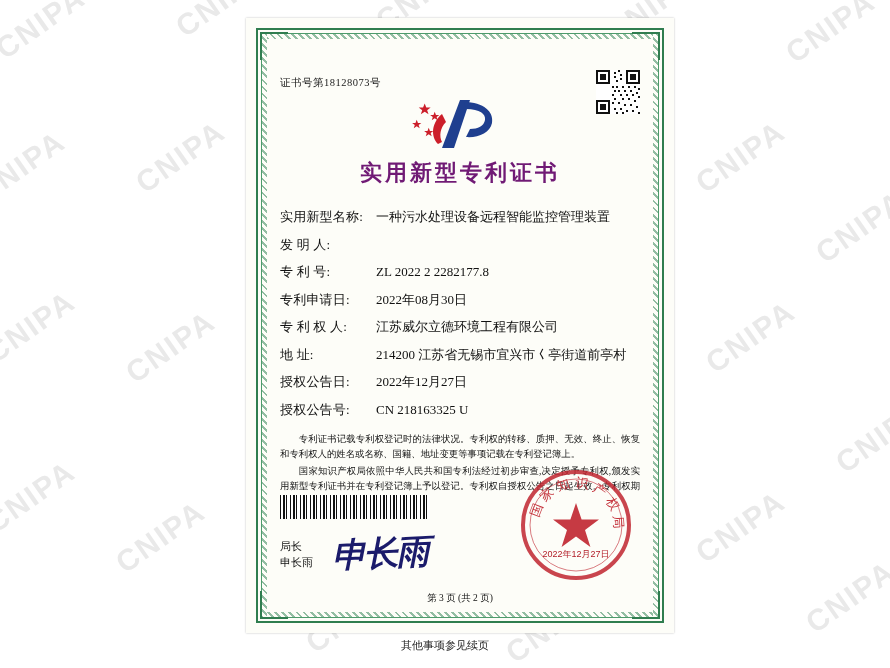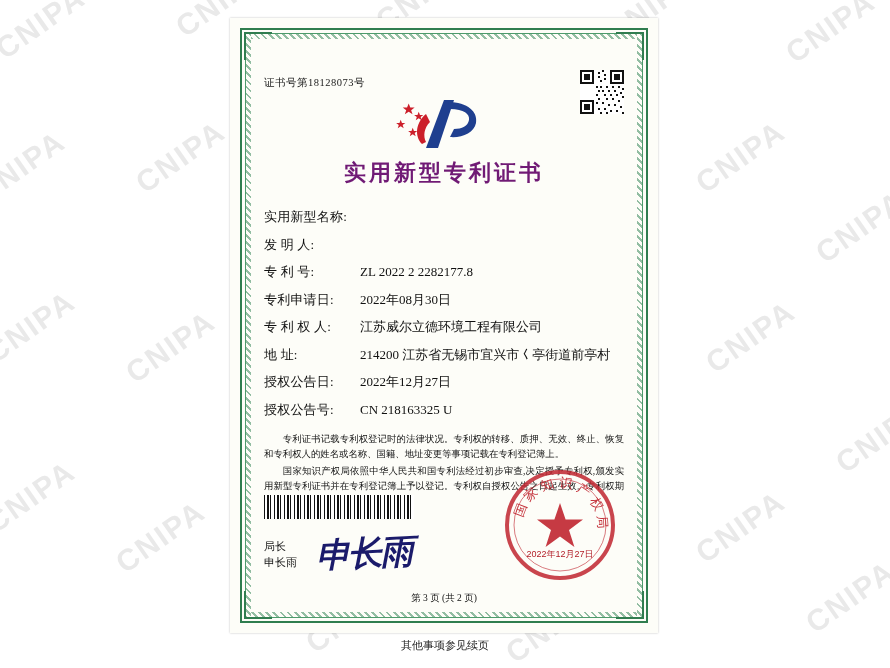--- a/index.html
+++ b/index.html
@@ -20,21 +20,21 @@
     font-weight:bold;
     color:#e9e9e9;
     font-size:30px;
     letter-spacing:2px;
     transform:rotate(-35deg);
     white-space:nowrap;
   }
   
   .cert{
     position:absolute;
-    left:230px;top:18px;
+    left:246px;top:18px;
     width:428px;height:615px;
     background:#fdfdf8;
     box-shadow:0 0 2px rgba(0,0,0,.25);
     z-index:2;
   }
   
   .border-outer{
     position:absolute;inset:10px;
     border:2px solid #2f7d4f;
   }
@@ -254,20 +254,21 @@
         <polygon points="14,12 16.6,18.6 23.6,18.6 18,22.8 20.2,29.6 14,25.4 7.8,29.6 10,22.8 4.4,18.6 11.4,18.6" fill="#cc1f2a" transform="translate(14,30) scale(0.48)"></polygon>
         <polygon points="14,12 16.6,18.6 23.6,18.6 18,22.8 20.2,29.6 14,25.4 7.8,29.6 10,22.8 4.4,18.6 11.4,18.6" fill="#cc1f2a" transform="translate(2,22) scale(0.48)"></polygon>
       </svg>
     </div>
 
     <div class="title">实用新型专利证书</div>
 
     <div class="fields">
       <div class="frow">
         <div class="flabel">实用新型名称:</div>
+        <div class="fval">一种污水处理设备远程智能监控管理装置</div>
       </div>
       <div class="frow">
         <div class="flabel">发 明 人:</div>
       </div>
       <div class="frow">
         <div class="flabel">专 利 号:</div>
         <div class="fval">ZL 2022 2 2282177.8</div>
       </div>
       <div class="frow">
         <div class="flabel">专利申请日:</div>

